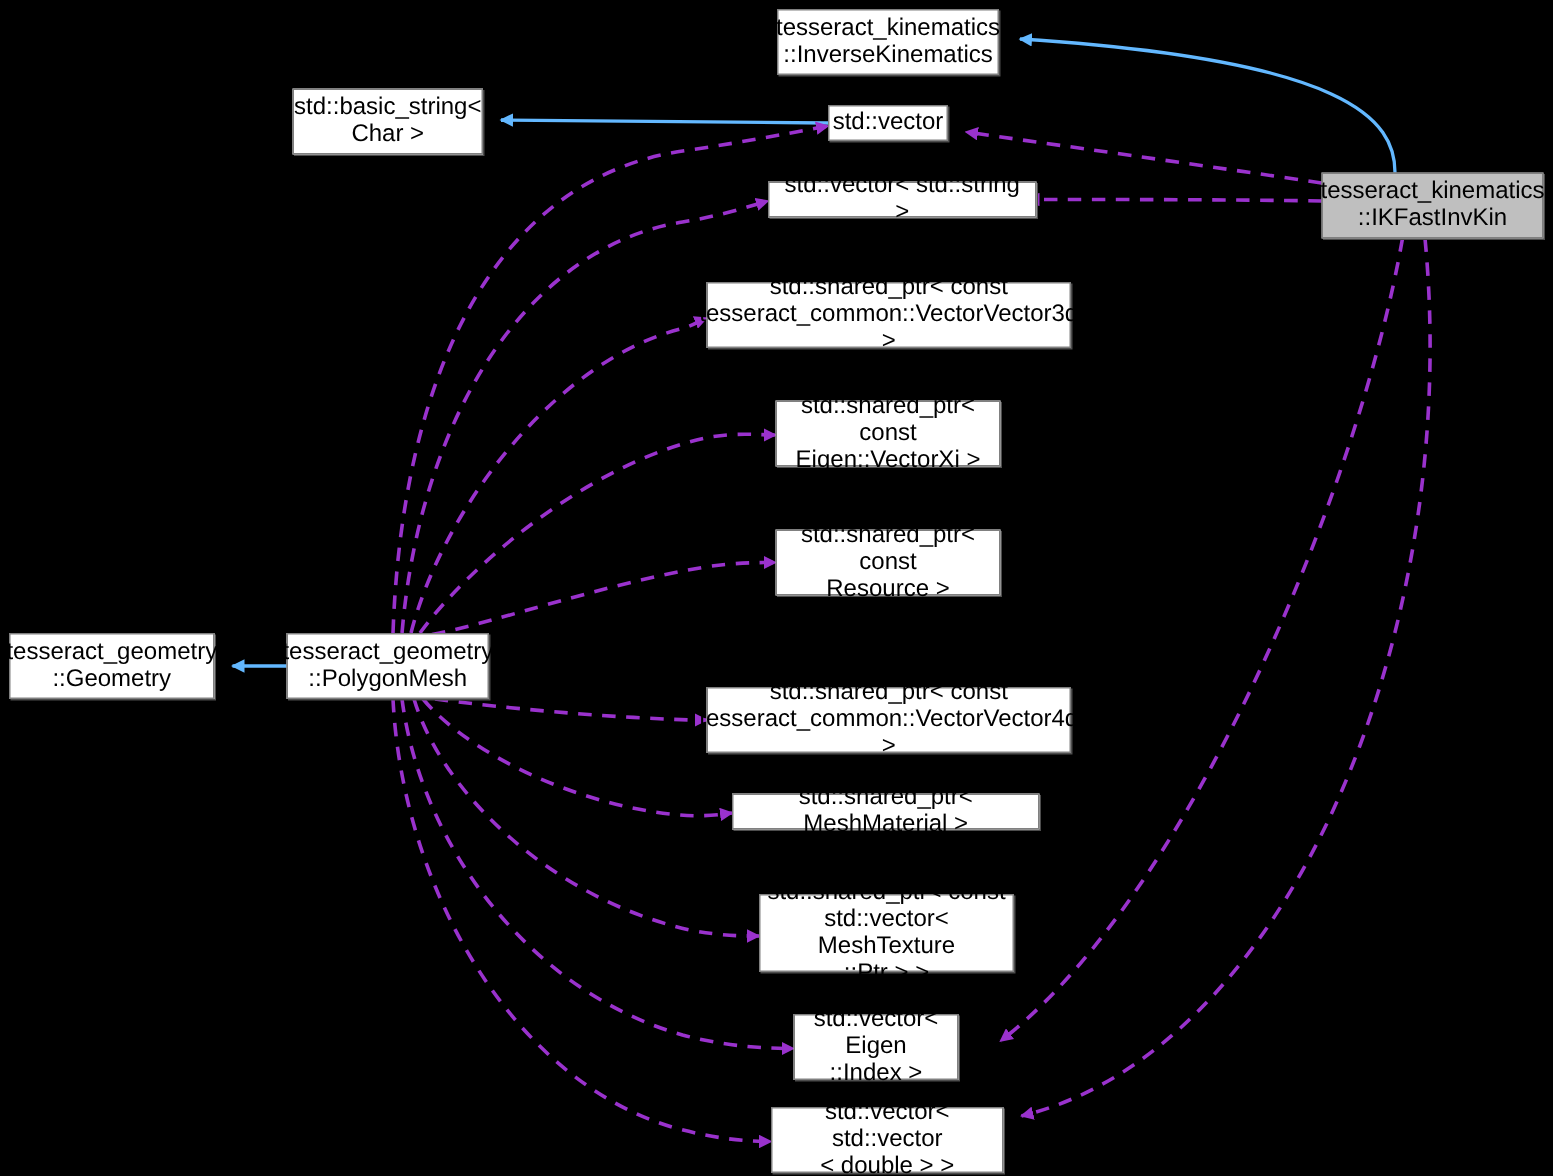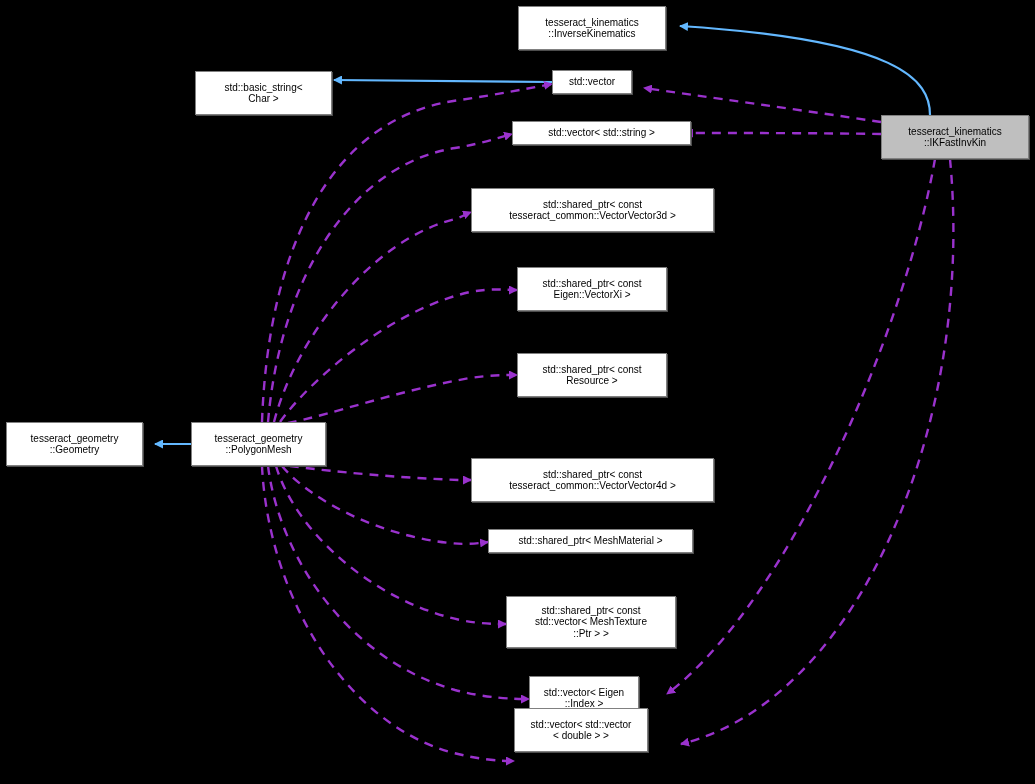--- a/index.html
+++ b/index.html
@@ -6,21 +6,21 @@
   html,body{margin:0;padding:0;background:#000;}
   body{width:1035px;height:784px;overflow:hidden;
        font-family:"Liberation Sans","DejaVu Sans",sans-serif;}
   #canvas{position:relative;width:1035px;height:784px;background:#000;}
   svg#edges{position:absolute;left:0;top:0;width:1035px;height:784px;}
   .node{position:absolute;box-sizing:border-box;
         border:1px solid #808080;
         background:#ffffff;color:#000000;
         display:flex;align-items:center;justify-content:center;
         text-align:center;line-height:1.12;
-        font-size:10px;letter-spacing:0px;
+        font-size:16px;letter-spacing:0px;
         white-space:pre-line;
         box-shadow:1px 1px 0 0 #4d4d4d;}
   .node.filled{background:#bfbfbf;}
   .node .lbl{display:block;padding:0 4px;}
 </style>
 </head>
 <body>
 
 <div id="canvas">
   <svg id="edges" viewBox="0 0 1035 784" xmlns="http://www.w3.org/2000/svg">
@@ -46,21 +46,21 @@
       <path d="M 288,423 C 330,415 400,390 470,378 C 490,375 505,375 517,375" fill="none" stroke="#9a32cd" stroke-width="2.4" stroke-dasharray="9,7" marker-end="url(#ah1)"></path>
       <path d="M 290,466 C 335,472 400,478 460,480 C 465,480 468,480 471,480" fill="none" stroke="#9a32cd" stroke-width="2.4" stroke-dasharray="9,7" marker-end="url(#ah1)"></path>
       <path d="M 282,466 C 310,500 380,536 450,543 C 468,545 480,543 488,542" fill="none" stroke="#9a32cd" stroke-width="2.4" stroke-dasharray="9,7" marker-end="url(#ah1)"></path>
       <path d="M 276,466 C 295,530 370,600 460,620 C 480,624 496,624 506,624" fill="none" stroke="#9a32cd" stroke-width="2.4" stroke-dasharray="9,7" marker-end="url(#ah1)"></path>
       <path d="M 268,466 C 280,560 350,660 455,690 C 485,698 512,699 529,699" fill="none" stroke="#9a32cd" stroke-width="2.4" stroke-dasharray="9,7" marker-end="url(#ah1)"></path>
       <path d="M 262,466 C 268,590 340,720 450,752 C 480,760 500,761 514,761" fill="none" stroke="#9a32cd" stroke-width="2.4" stroke-dasharray="9,7" marker-end="url(#ah1)"></path>
     </svg>
   <div id="nodes">
       <div class="node" style="left: 518px; top: 6px; width: 148px; height: 44px;"><span class="lbl">tesseract_kinematics
 ::InverseKinematics</span></div>
-      <div class="node" style="left: 195px; top: 71px; width: 137px; height: 44px;"><span class="lbl">std::basic_string&lt;
+      <div class="node" style="left: 195px; top: 59px; width: 127px; height: 44px;"><span class="lbl">std::basic_string&lt;
 Char &gt;</span></div>
       <div class="node" style="left: 552px; top: 70px; width: 80px; height: 24px;"><span class="lbl">std::vector</span></div>
       <div class="node filled" style="left: 881px; top: 115px; width: 148px; height: 44px;"><span class="lbl">tesseract_kinematics
 ::IKFastInvKin</span></div>
       <div class="node" style="left: 512px; top: 121px; width: 179px; height: 24px; justify-content: center;"><span class="lbl">std::vector&lt; std::string &gt;</span></div>
       <div class="node" style="left: 471px; top: 188px; width: 243px; height: 44px;"><span class="lbl">std::shared_ptr&lt; const
 tesseract_common::VectorVector3d &gt;</span></div>
       <div class="node" style="left: 517px; top: 267px; width: 150px; height: 44px;"><span class="lbl">std::shared_ptr&lt; const
 Eigen::VectorXi &gt;</span></div>
       <div class="node" style="left: 517px; top: 353px; width: 150px; height: 44px;"><span class="lbl">std::shared_ptr&lt; const
@@ -70,16 +70,16 @@
       <div class="node" style="left: 191px; top: 422px; width: 135px; height: 44px;"><span class="lbl">tesseract_geometry
 ::PolygonMesh</span></div>
       <div class="node" style="left: 471px; top: 458px; width: 243px; height: 44px;"><span class="lbl">std::shared_ptr&lt; const
 tesseract_common::VectorVector4d &gt;</span></div>
       <div class="node" style="left: 488px; top: 529px; width: 205px; height: 24px;"><span class="lbl">std::shared_ptr&lt; MeshMaterial &gt;</span></div>
       <div class="node" style="left: 506px; top: 596px; width: 170px; height: 52px;"><span class="lbl">std::shared_ptr&lt; const
 std::vector&lt; MeshTexture
 ::Ptr &gt; &gt;</span></div>
       <div class="node" style="left: 529px; top: 676px; width: 110px; height: 44px;"><span class="lbl">std::vector&lt; Eigen
 ::Index &gt;</span></div>
-      <div class="node" style="left: 514px; top: 708px; width: 134px; height: 44px;"><span class="lbl">std::vector&lt; std::vector
+      <div class="node" style="left: 514px; top: 738px; width: 155px; height: 44px;"><span class="lbl">std::vector&lt; std::vector
 &lt; double &gt; &gt;</span></div>
     </div>
 </div>
 
 </body></html>

